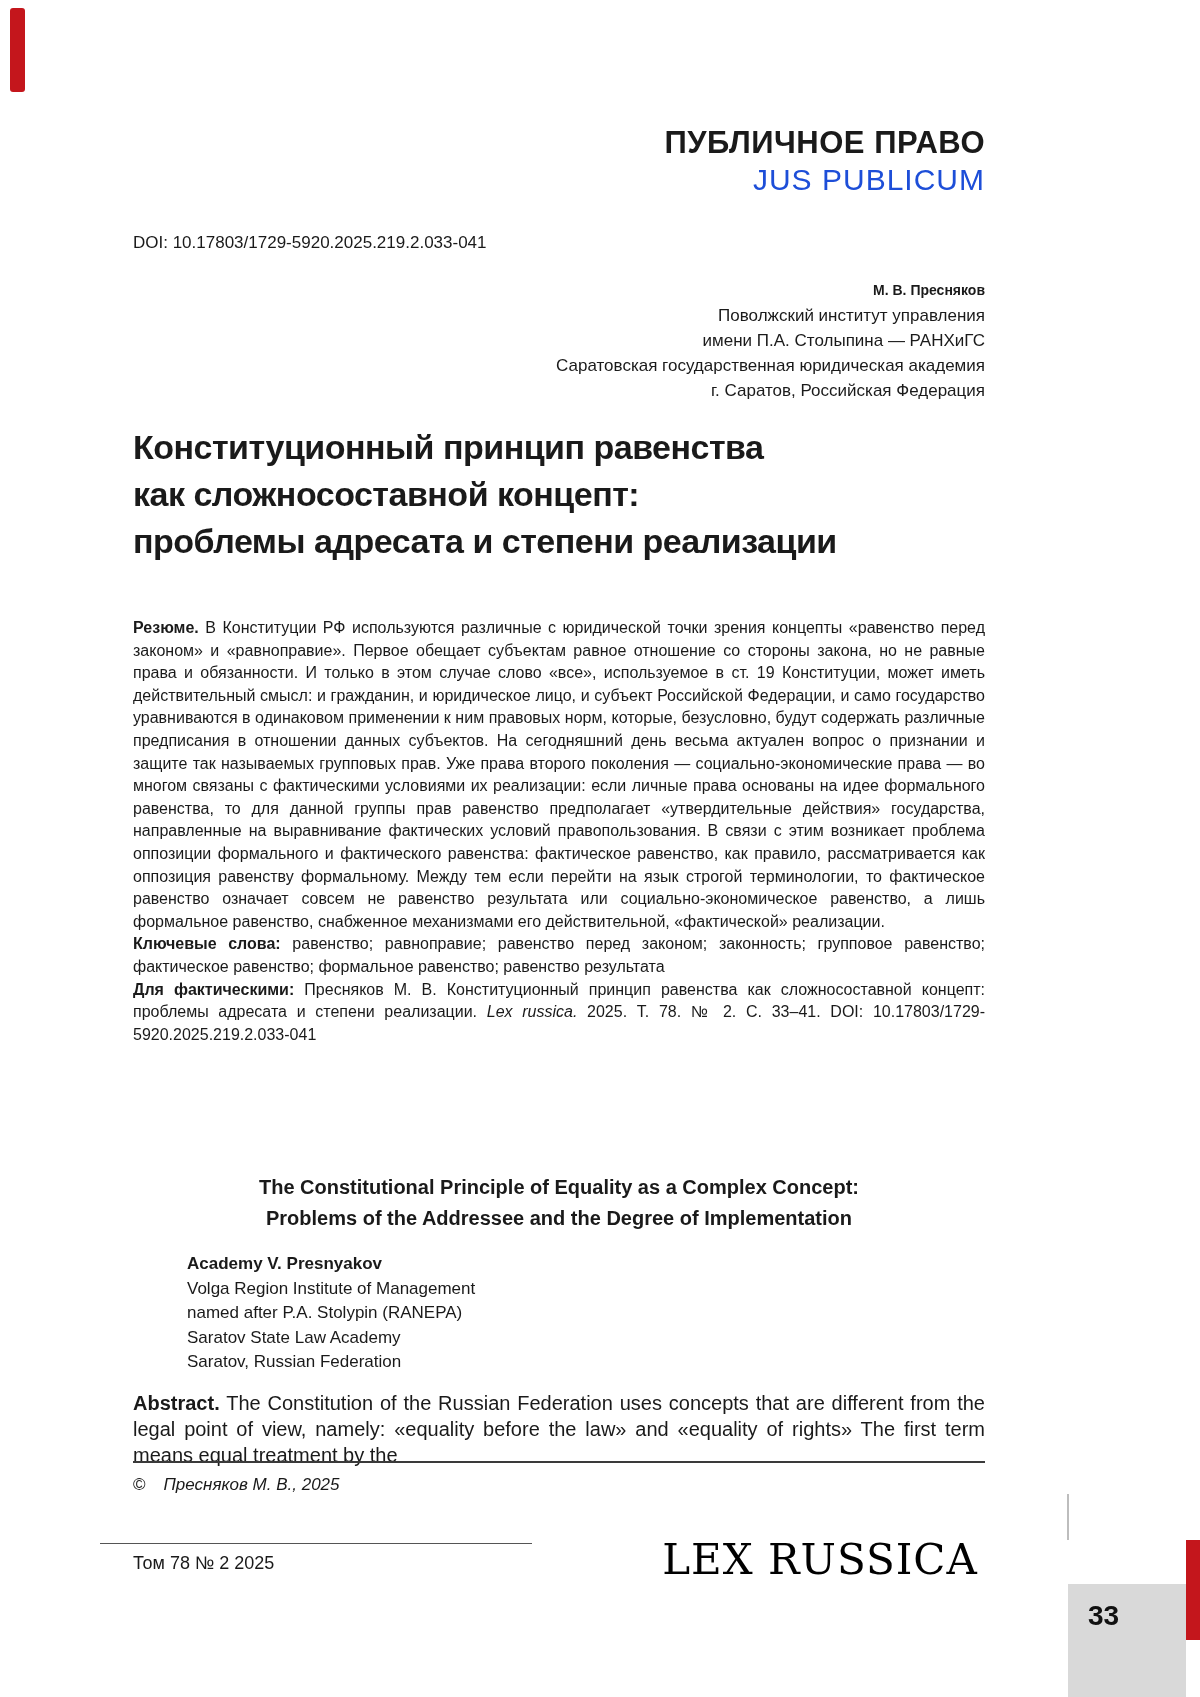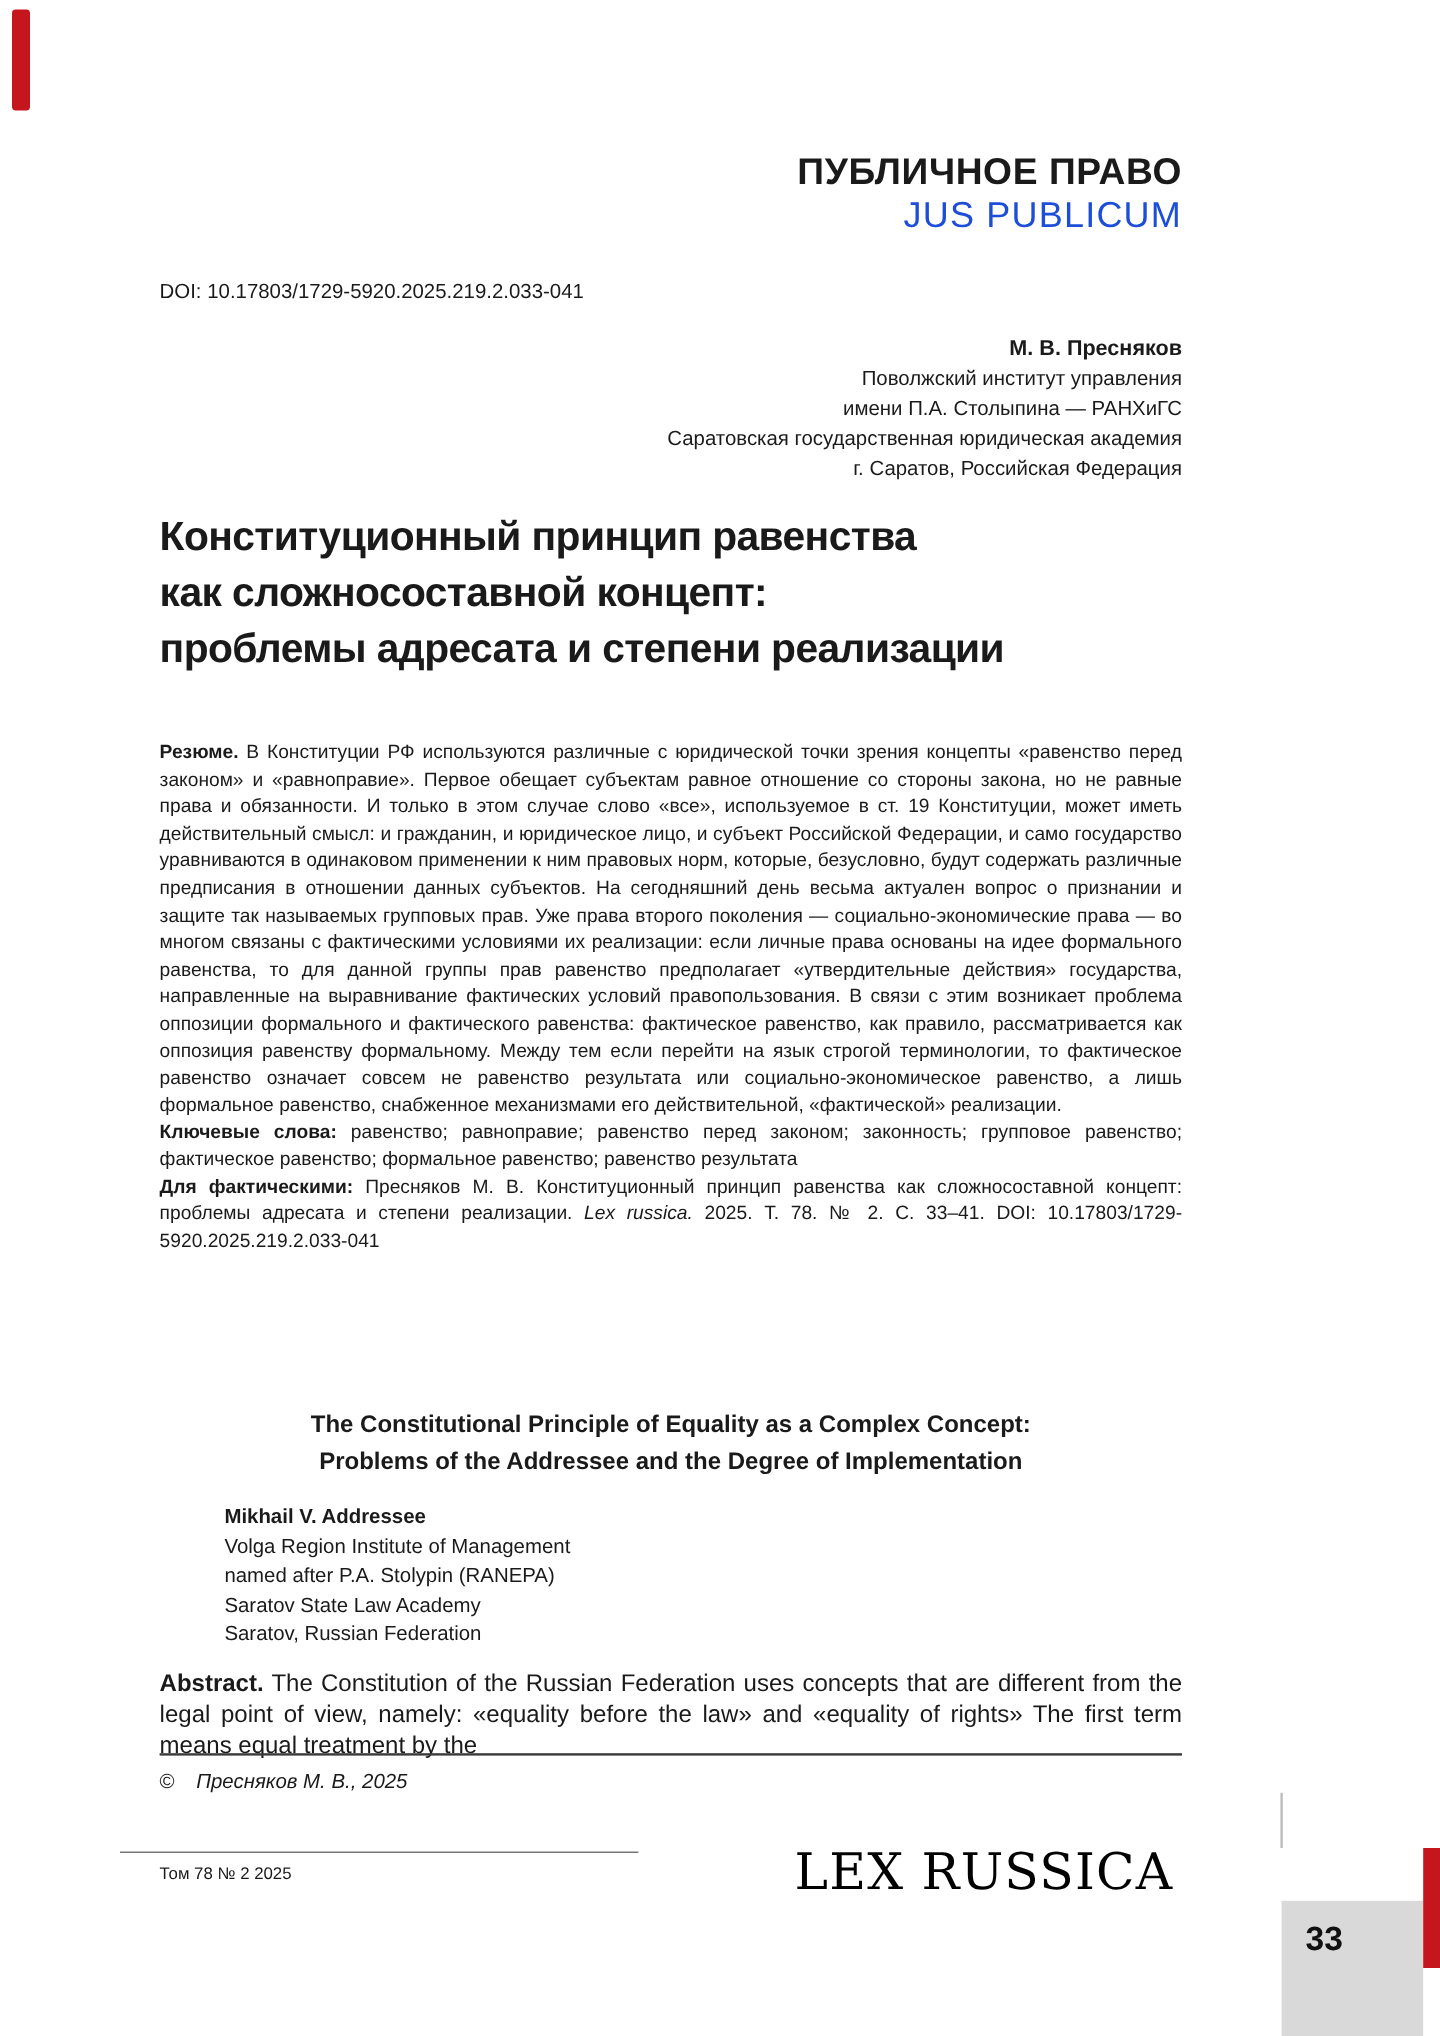--- a/index.html
+++ b/index.html
@@ -11,42 +11,42 @@
   .red-corner{position:absolute;left:10px;top:8px;width:15px;height:84px;background:#c4161c;border-radius:3px;}
   .red-strip{position:absolute;left:1186px;top:1540px;width:14px;height:100px;background:#c4161c;}
   
   .rubric{position:absolute;right:215px;top:124px;text-align:right;}
   .rubric-ru{font-size:31px;font-weight:bold;line-height:37px;letter-spacing:.5px;}
   .rubric-la{font-size:30px;line-height:37px;letter-spacing:1px;color:#1d4ed8;}
   
   .doi{position:absolute;left:133px;top:233px;font-size:17px;}
   
   .author-ru{position:absolute;right:215px;top:278px;text-align:right;font-size:17px;line-height:25px;}
-  .author-name{font-weight:bold;font-size:18px;}
+  .author-name{font-weight:bold;font-size:14px;}
   .pre{white-space:pre-line;}
   
   .title-ru{position:absolute;left:133px;top:424px;font-size:34px;font-weight:bold;line-height:47px;white-space:pre-line;letter-spacing:-0.5px;}
   
   .body-col{position:absolute;left:133px;top:617px;width:852px;}
   .body-col p{margin:0;font-size:16px;line-height:22.6px;text-align:justify;}
   .lead{font-weight:bold;}
   .italic{font-style:italic;}
   
   .title-en{position:absolute;left:133px;top:1172px;width:852px;text-align:center;font-weight:bold;font-size:20px;line-height:31px;white-space:pre-line;}
   
   .author-en{position:absolute;left:187px;top:1252px;font-size:17px;line-height:24.5px;}
   
   .abstract-en{position:absolute;left:133px;top:1390px;width:852px;font-size:20px;line-height:26px;text-align:justify;}
   
   .rule{position:absolute;left:133px;top:1461px;width:852px;height:2px;background:#3a3a3a;}
   .copyright{position:absolute;left:133px;top:1475px;font-size:17px;}
   .copyright .cname{margin-left:18px;font-style:italic;}
   
   .footer-line{position:absolute;left:100px;top:1543px;width:432px;height:1px;background:#555;}
-  .footer-vol{position:absolute;left:133px;top:1553px;font-size:14px;}
+  .footer-vol{position:absolute;left:133px;top:1553px;font-size:18px;}
   .logo{position:absolute;left:650px;top:1535px;width:340px;text-align:center;
         font-family:"DejaVu Serif",serif;font-size:42px;color:#000000;letter-spacing:1px;}
   .v-divider{position:absolute;left:1067px;top:1494px;width:2px;height:46px;background:#bdbdbd;}
   .pagenum-block{position:absolute;left:1068px;top:1584px;width:118px;height:157px;background:#d9d9d9;}
   .pagenum{margin:16px 0 0 20px;font-size:28px;font-weight:bold;color:#111;}
 </style>
 </head>
 <body>
 
 <div class="page">
@@ -75,21 +75,21 @@
   <div class="body-col">
     <p><span class="lead">Резюме.</span><span> В Конституции РФ используются различные с юридической точки зрения концепты «равенство перед законом» и «равноправие». Первое обещает субъектам равное отношение со стороны закона, но не равные права и обязанности. И только в этом случае слово «все», используемое в ст. 19 Конституции, может иметь действительный смысл: и гражданин, и юридическое лицо, и субъект Российской Федерации, и само государство уравниваются в одинаковом применении к ним правовых норм, которые, безусловно, будут содержать различные предписания в отношении данных субъектов. На сегодняшний день весьма актуален вопрос о признании и защите так называемых групповых прав. Уже права второго поколения — социально-экономические права — во многом связаны с фактическими условиями их реализации: если личные права основаны на идее формального равенства, то для данной группы прав равенство предполагает «утвердительные действия» государства, направленные на выравнивание фактических условий правопользования. В связи с этим возникает проблема оппозиции формального и фактического равенства: фактическое равенство, как правило, рассматривается как оппозиция равенству формальному. Между тем если перейти на язык строгой терминологии, то фактическое равенство означает совсем не равенство результата или социально-экономическое равенство, а лишь формальное равенство, снабженное механизмами его действительной, «фактической» реализации.</span></p>
     <p><span class="lead">Ключевые слова:</span><span> равенство; равноправие; равенство перед законом; законность; групповое равенство; фактическое равенство; формальное равенство; равенство результата</span></p>
     <p><span class="lead">Для фактическими:</span><span> Пресняков М. В. Конституционный принцип равенства как сложносоставной концепт: проблемы адресата и степени реализации. </span><span class="italic">Lex russica.</span><span> 2025. Т. 78. № 2. С. 33–41. DOI: 10.17803/1729-5920.2025.219.2.033-041</span></p>
   </div>
 
   <div class="title-en">The Constitutional Principle of Equality as a Complex Concept:
 Problems of the Addressee and the Degree of Implementation</div>
 
   <div class="author-en">
-    <div class="author-name" style="font-size:17px;">Mikhail V. Addressee</div>
+    <div class="author-name" style="font-size:17px;">Academy V. Presnyakov</div>
     <div class="pre">Volga Region Institute of Management
 named after P.A. Stolypin (RANEPA)
 Saratov State Law Academy
 Saratov, Russian Federation</div>
   </div>
 
   <div class="abstract-en"><span class="lead">Abstract.</span><span> The Constitution of the Russian Federation uses concepts that are different from the legal point of view, namely: «equality before the law» and «equality of rights» The first term means equal treatment by the</span></div>
 
   <div class="rule"></div>
 

